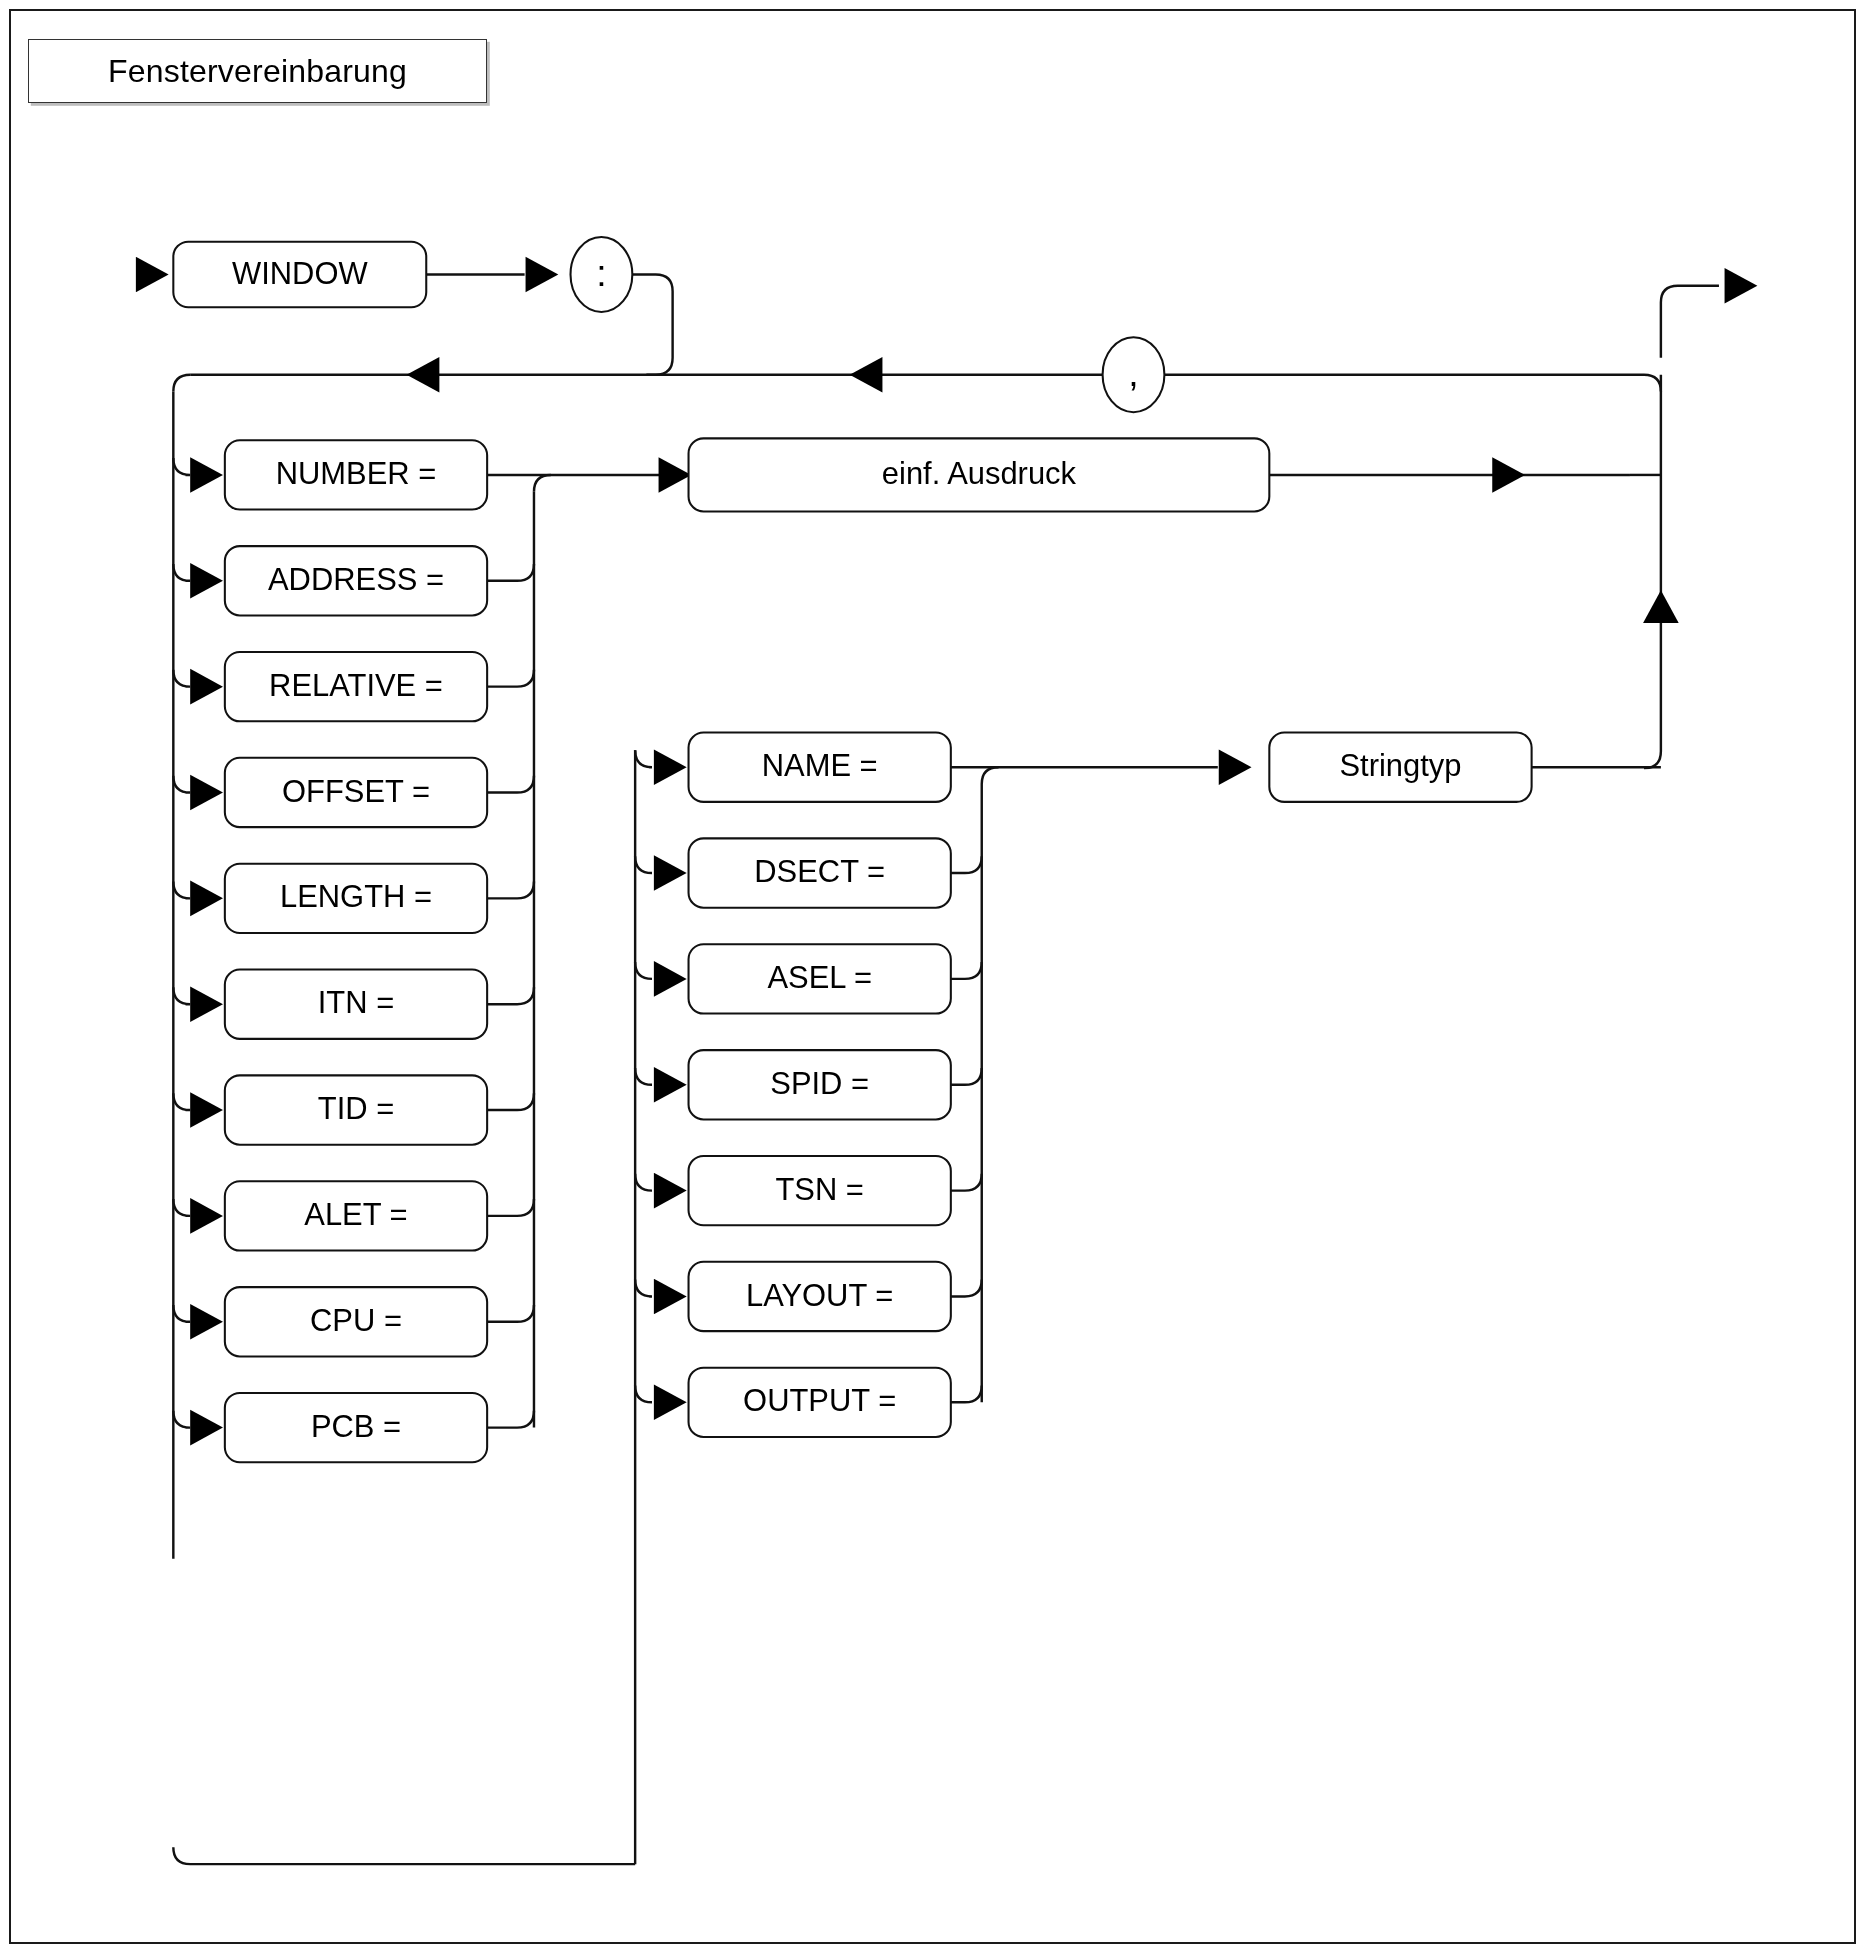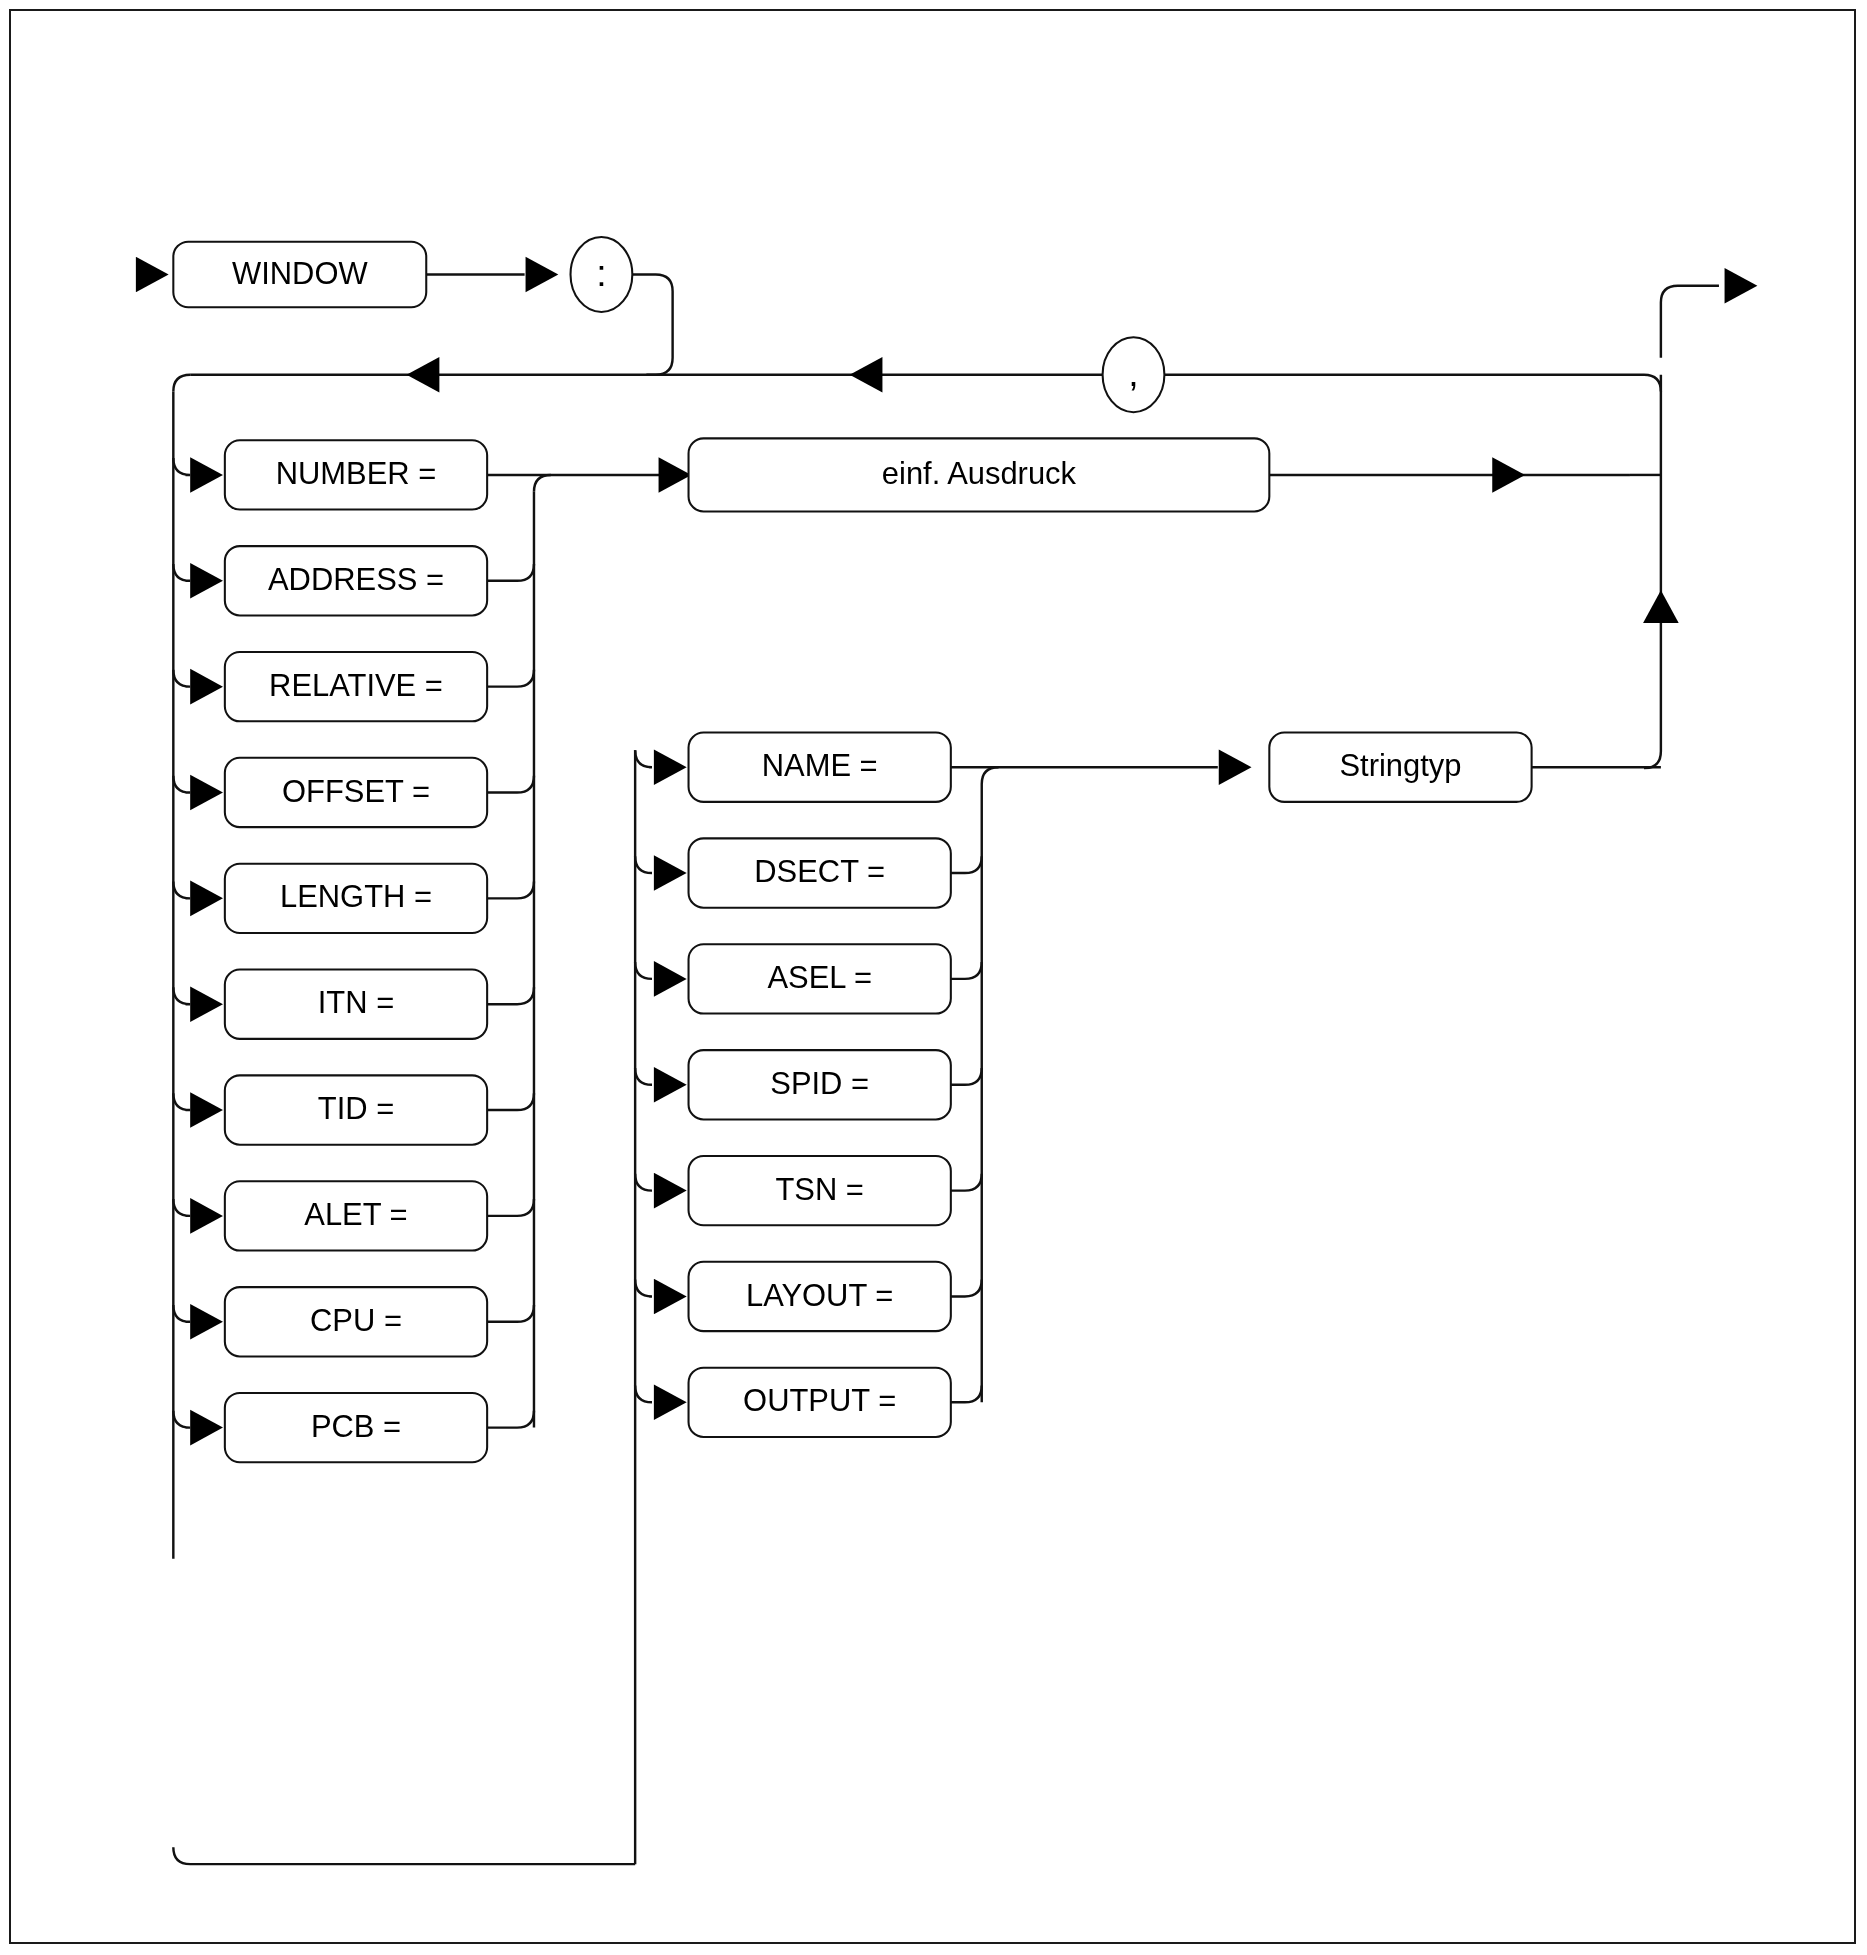--- a/index.html
+++ b/index.html
@@ -21,20 +21,23 @@
   .rrell{fill:#ffffff;stroke:#111111;stroke-width:2.2;}
   .rail{fill:none;stroke:#111111;stroke-width:2.6;}
   .arrow{fill:#000000;stroke:none;}
 </style>
 </head>
 <body>
 
 <div id="page">
   <div class="frame"></div>
 
+  <div class="title-box">
+    <div class="title-text">Fenstervereinbarung</div>
+  </div>
 
   <svg class="diagram" viewBox="0 0 1993 2087">
     <defs></defs>
     <g id="rails">
         <path d="M 455 293 H 560" class="rail"></path>
         <path d="M 675 293 H 700 Q 718 293 718 311 V 382 Q 718 400 700 400 H 690" class="rail"></path>
         <path d="M 203 400 H 1177" class="rail"></path>
         <path d="M 185 418 Q 185 400 203 400" class="rail"></path>
         <path d="M 1243 400 H 1755 Q 1773 400 1773 418" class="rail"></path>
         <path d="M 1773 382 V 323 Q 1773 305 1791 305 H 1835" class="rail"></path>

